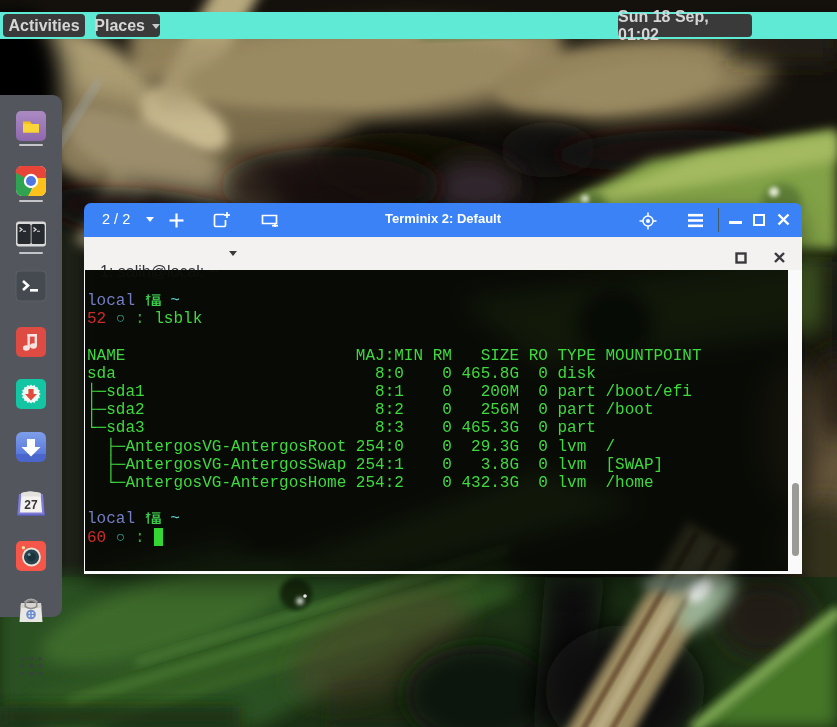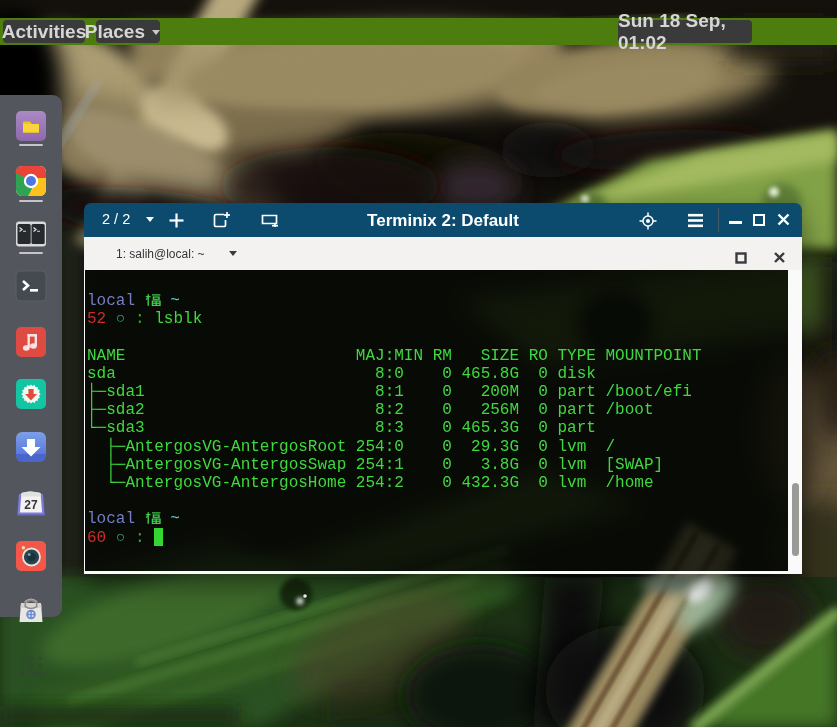--- a/index.html
+++ b/index.html
@@ -1,34 +1,34 @@
 <!DOCTYPE html>
 <html><head>
 <meta charset="utf-8">
 <style>
   html,body{margin:0;padding:0;width:837px;height:727px;overflow:hidden;background:#0e0d0a;}
   body{font-family:"Liberation Sans",sans-serif;position:relative;}
   #bg{position:absolute;left:0;top:0;z-index:0;}
   
-  #topbar{position:absolute;left:0;top:18px;width:837px;height:27px;background:#4d7c0f;z-index:10;
-    color:#d6d6d6;font-size:19px;font-weight:bold;}
+  #topbar{position:absolute;left:0;top:12px;width:837px;height:27px;background:#5eead4;z-index:10;
+    color:#d6d6d6;font-size:16px;font-weight:bold;}
   .pill{position:absolute;top:2px;height:23px;border-radius:4px;background:#3a3a3a;display:flex;align-items:center;justify-content:center;}
   #tb-act{left:3px;width:82px;}
   #tb-places{left:96px;width:64px;justify-content:flex-end;}
   #tb-app{left:176px;width:108px;}
   #tb-clock{left:618px;width:134px;}
   .caret{display:inline-block;width:0;height:0;border-left:4.5px solid transparent;border-right:4.5px solid transparent;border-top:5.5px solid #c9c9c9;margin-left:7px;position:relative;top:1px;}
   
   #dock{position:absolute;left:0;top:95px;width:62px;height:522px;background:#53565c;border-radius:0 9px 9px 0;z-index:5;}
   .dicon{position:absolute;left:15px;width:32px;height:32px;}
   .runline{position:absolute;left:19px;width:24px;height:2px;background:#c3c5c9;border-radius:1px;}
   
   #win{position:absolute;left:84px;top:203px;width:718px;height:371px;z-index:8;border-radius:7px 7px 0 0;
        box-shadow:0 10px 26px rgba(0,0,0,.45);}
-  #titlebar{position:absolute;left:0;top:0;width:100%;height:34px;background:#0c4a6e;border-radius:7px 7px 0 0;color:#fff;}
+  #titlebar{position:absolute;left:0;top:0;width:100%;height:34px;background:#3b82f6;border-radius:7px 7px 0 0;color:#fff;}
   #tabbar{position:absolute;left:0;top:34px;width:100%;height:33px;background:#f4f2f1;color:#35353a;}
   #termwrap{position:absolute;left:0;top:67px;width:100%;height:304px;}
   .wstrip{position:absolute;background:#fbfafa;}
   #term{position:absolute;left:1px;top:0;width:703px;height:301px;background:rgba(6,8,4,0.82);overflow:hidden;}
   #sbar{position:absolute;right:3px;top:213px;width:7px;height:73px;background:#9a9a97;border-radius:4px;}
   .fu{vertical-align:-2px;}
   pre{margin:0;font-family:"Liberation Mono",monospace;font-size:16px;line-height:18.2px;color:#3dd13d;}
   #text{position:absolute;left:2px;top:22px;}
   .c-host{color:#767dc5;}
   .c-tld{color:#58d0c8;}
@@ -304,21 +304,21 @@
     <svg style="position:absolute;left:128px;top:8px" width="19" height="19" viewBox="0 0 19 19">
       <path d="M12 3.5 H4 a1.5 1.5 0 0 0 -1.5 1.5 V14 a1.5 1.5 0 0 0 1.5 1.5 h8 a1.5 1.5 0 0 0 1.5 -1.5 V9" fill="none" stroke="#fff" stroke-width="1.7"></path>
       <line x1="15" y1="1" x2="15" y2="7" stroke="#fff" stroke-width="1.7"></line>
       <line x1="12" y1="4" x2="18" y2="4" stroke="#fff" stroke-width="1.7"></line>
     </svg>
     <svg style="position:absolute;left:177px;top:9px" width="20" height="17" viewBox="0 0 20 17">
       <path d="M1.5 3.5 h14 v8 h-14 z" fill="none" stroke="#fff" stroke-width="1.7"></path>
       <line x1="14" y1="13.5" x2="14" y2="16.5" stroke="#fff" stroke-width="1.7" transform="translate(0,-1.5)"></line>
       <line x1="11" y1="13.7" x2="17" y2="13.7" stroke="#fff" stroke-width="1.7"></line>
     </svg>
-    <span style="position:absolute;left:0;top:8px;width:718px;text-align:center;font-size:17px;font-weight:bold;color:#fff;">Terminix 2: Default</span>
+    <span style="position:absolute;left:0;top:8px;width:718px;text-align:center;font-size:13px;font-weight:bold;color:#fff;">Terminix 2: Default</span>
     <svg style="position:absolute;left:555px;top:9px" width="18" height="18" viewBox="0 0 18 18">
       <circle cx="9" cy="9" r="5" fill="none" stroke="#fff" stroke-width="1.5"></circle>
       <circle cx="9" cy="9" r="2" fill="#fff"></circle>
       <g stroke="#fff" stroke-width="1.5">
         <line x1="9" y1="0.5" x2="9" y2="4"></line>
           <line x1="9" y1="14" x2="9" y2="17.5"></line>
         <line x1="0.5" y1="9" x2="4" y2="9"></line>
           <line x1="14" y1="9" x2="17.5" y2="9"></line>
       </g>
     </svg>
@@ -335,21 +335,21 @@
       <rect x="2" y="2" width="10" height="10" fill="none" stroke="#fff" stroke-width="2"></rect>
     </svg>
     <svg style="position:absolute;left:692px;top:9px" width="15" height="15" viewBox="0 0 15 15">
       <g stroke="#fff" stroke-width="2.4">
           <line x1="2.5" y1="2.5" x2="12.5" y2="12.5"></line>
           <line x1="12.5" y1="2.5" x2="2.5" y2="12.5"></line>
         </g>
     </svg>
   </div>
   <div id="tabbar">
-    <span style="position:absolute;left:16px;top:10px;font-size:12px;margin-left:16px;">1: salih@local: ~</span>
+    <span style="position:absolute;left:16px;top:26px;font-size:16px;">1: salih@local: ~</span>
     <span class="caret" style="position:absolute;left:138px;top:14px;border-top-color:#3a3a3e;"></span>
     <svg style="position:absolute;left:651px;top:15px" width="12" height="12" viewBox="0 0 12 12">
       <rect x="1.5" y="1.5" width="9" height="9" fill="none" stroke="#3a3a3e" stroke-width="2.4"></rect>
     </svg>
     <svg style="position:absolute;left:689px;top:14px" width="13" height="13" viewBox="0 0 13 13">
       <g stroke="#3a3a3e" stroke-width="2.4">
           <line x1="2" y1="2" x2="11" y2="11"></line>
           <line x1="11" y1="2" x2="2" y2="11"></line>
         </g>
     </svg>

